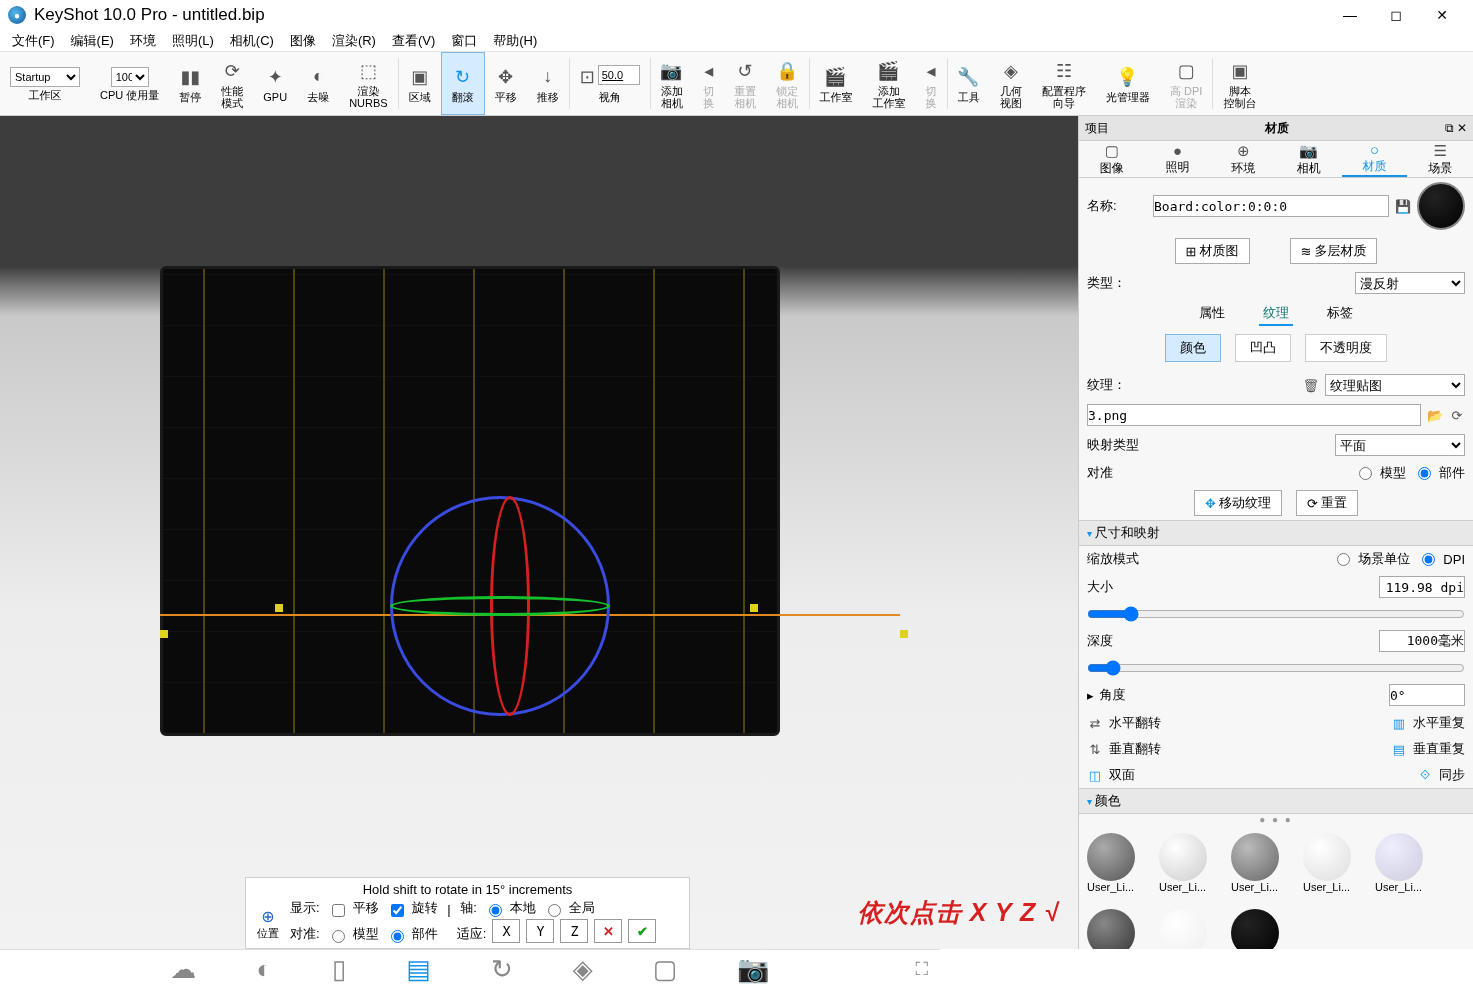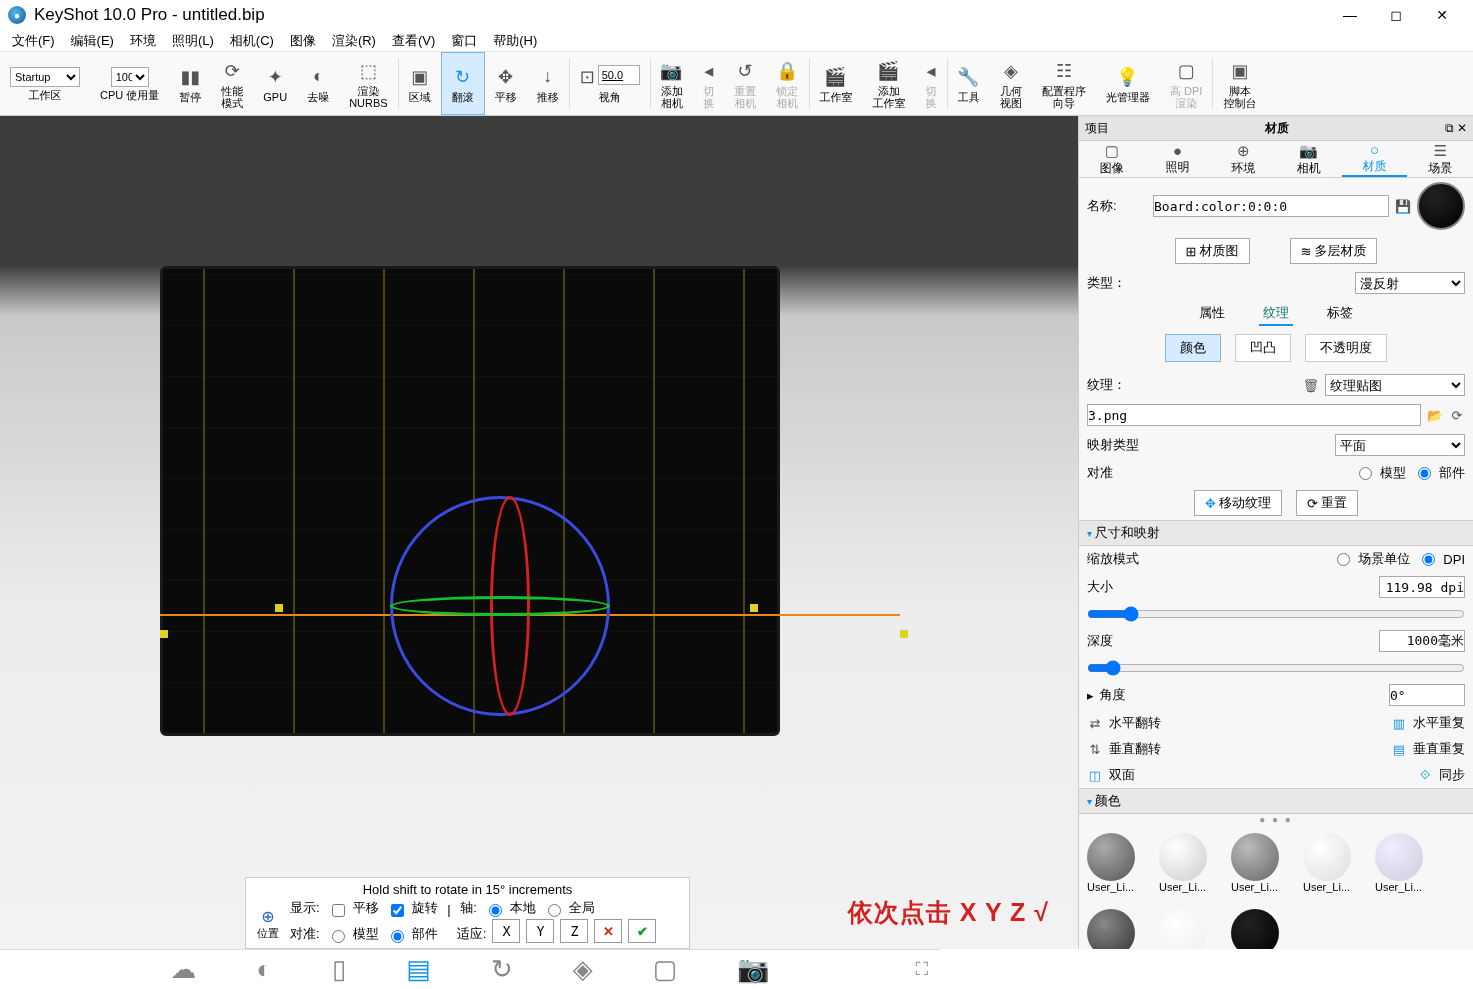--- a/index.html
+++ b/index.html
@@ -34,21 +34,21 @@
   repeating-linear-gradient(90deg,transparent 0 40px,#c8b020 40px 42px,transparent 42px 90px),
   repeating-linear-gradient(0deg,transparent 0 50px,#222 50px 51px); opacity:.35; }
 .gizmo-blue { position:absolute; left:390px; top:380px; width:220px; height:220px; border:3px solid #3a4be0; border-radius:50%; }
 .gizmo-red { position:absolute; left:490px; top:380px; width:40px; height:220px; border:3px solid #d62020; border-radius:50%/50%; }
 .gizmo-green { position:absolute; left:390px; top:480px; width:220px; height:20px; border:3px solid #15c02a; border-radius:50%/50%; }
 .gizmo-line { position:absolute; left:160px; top:498px; width:740px; height:2px; background:#e08a20; }
 .sq { position:absolute; width:8px; height:8px; background:#e0d020; }
 .hint-bar { position:absolute; left:245px; bottom:0; width:445px; height:72px; background:#fff; border:1px solid #ccc; padding:4px 8px; font-family:monospace; font-size:13px; }
 .hint-bar .row { display:flex; align-items:flex-end; gap:6px; margin:2px 0; }
 .hint-bar .posico { width:28px; height:28px; display:flex; flex-direction:column; align-items:center; color:#2768c9; font-size:16px; }
-.annot { position:absolute; right:29px; bottom:20px; color:#d62020; font-size:25px; font-weight:bold; letter-spacing:1px; }
+.annot { position:absolute; right:19px; bottom:20px; color:#d62020; font-size:25px; font-weight:bold; font-style:italic; letter-spacing:1px; }
 .axbtn { width:28px; height:24px; border:1px solid #999; background:#fff; cursor:pointer; font-family:monospace; }
 .okbtn { width:28px; height:24px; border:1px solid #999; display:flex;align-items:center;justify-content:center;cursor:pointer; }
 
 
 .panel { width:395px; background:#f7f7f7; border-left:1px solid #ccc; display:flex; flex-direction:column; overflow:hidden; font-size:13px; }
 .panel-hdr { height:20px; background:#e4e4e4; display:flex; align-items:center; padding:12px 6px; font-size:12px; border-bottom:1px solid #ccc; }
 .panel-hdr .ctr { flex:1; text-align:center; font-weight:bold; }
 .ptabs { display:flex; height:44px; border-bottom:1px solid #ccc; }
 .ptab { flex:1; display:flex; flex-direction:column; align-items:center; justify-content:center; font-size:12px; cursor:pointer; }
 .ptab .pi { font-size:15px; color:#555; }

